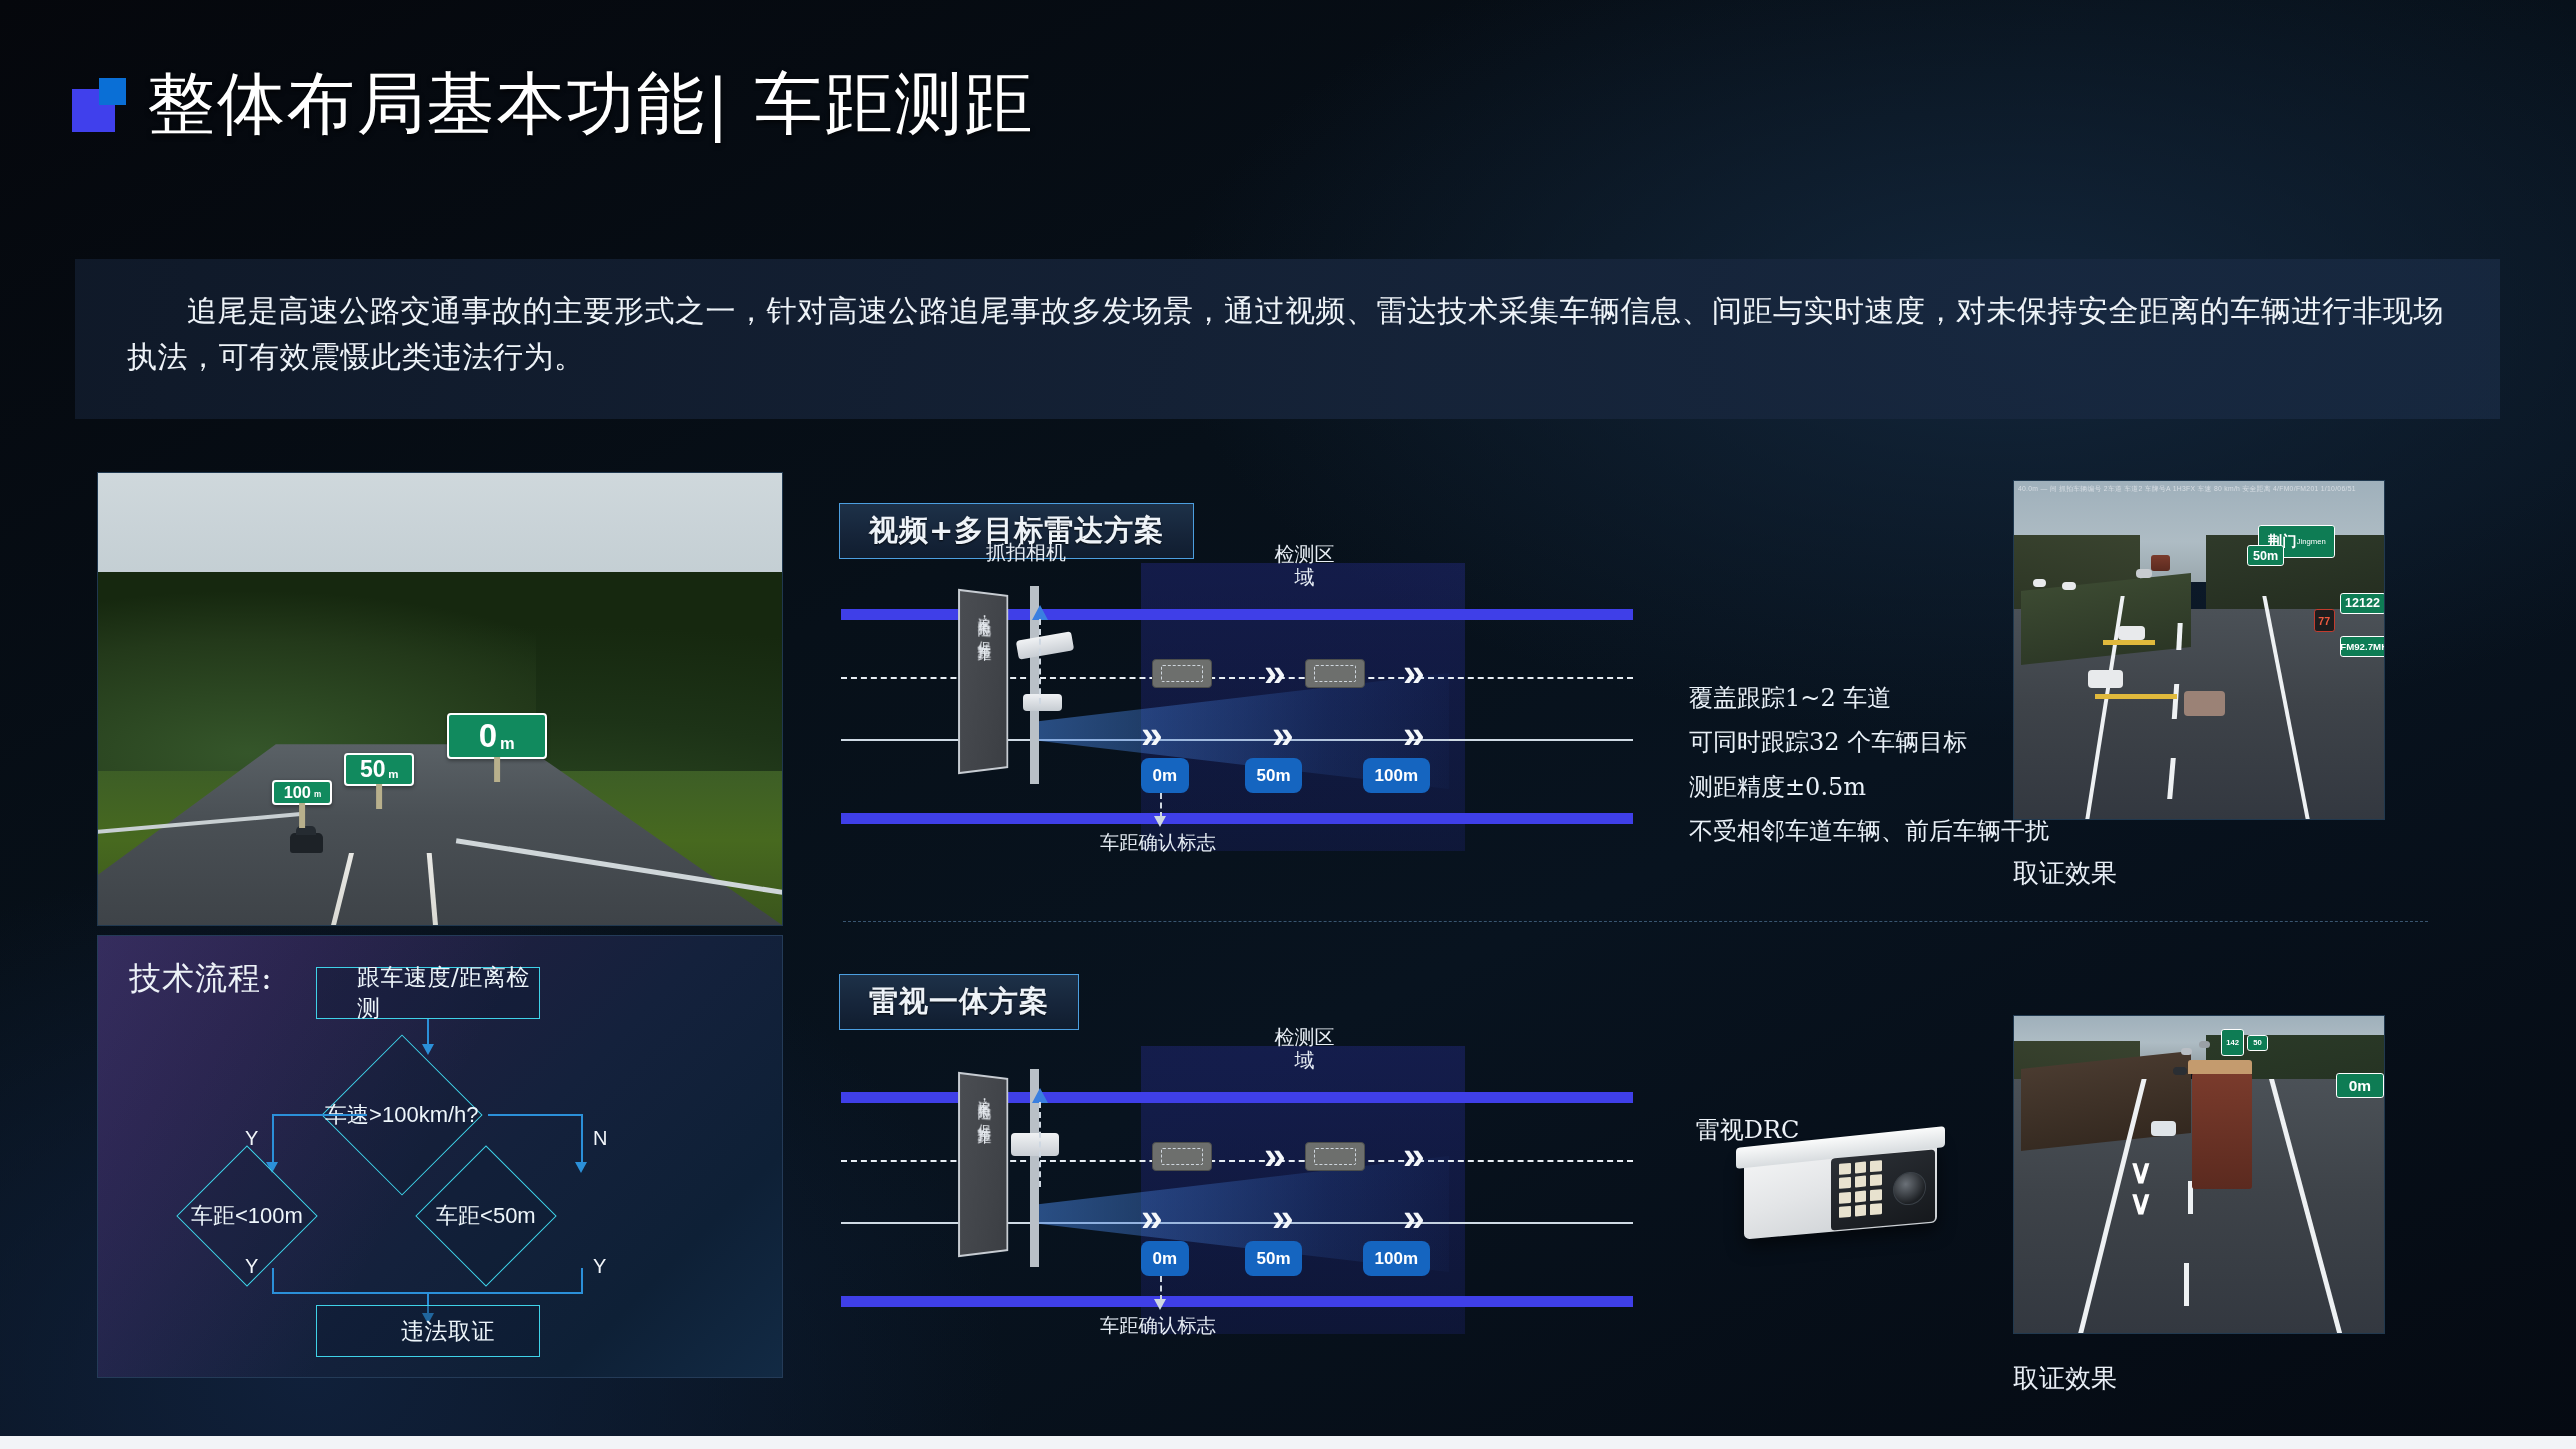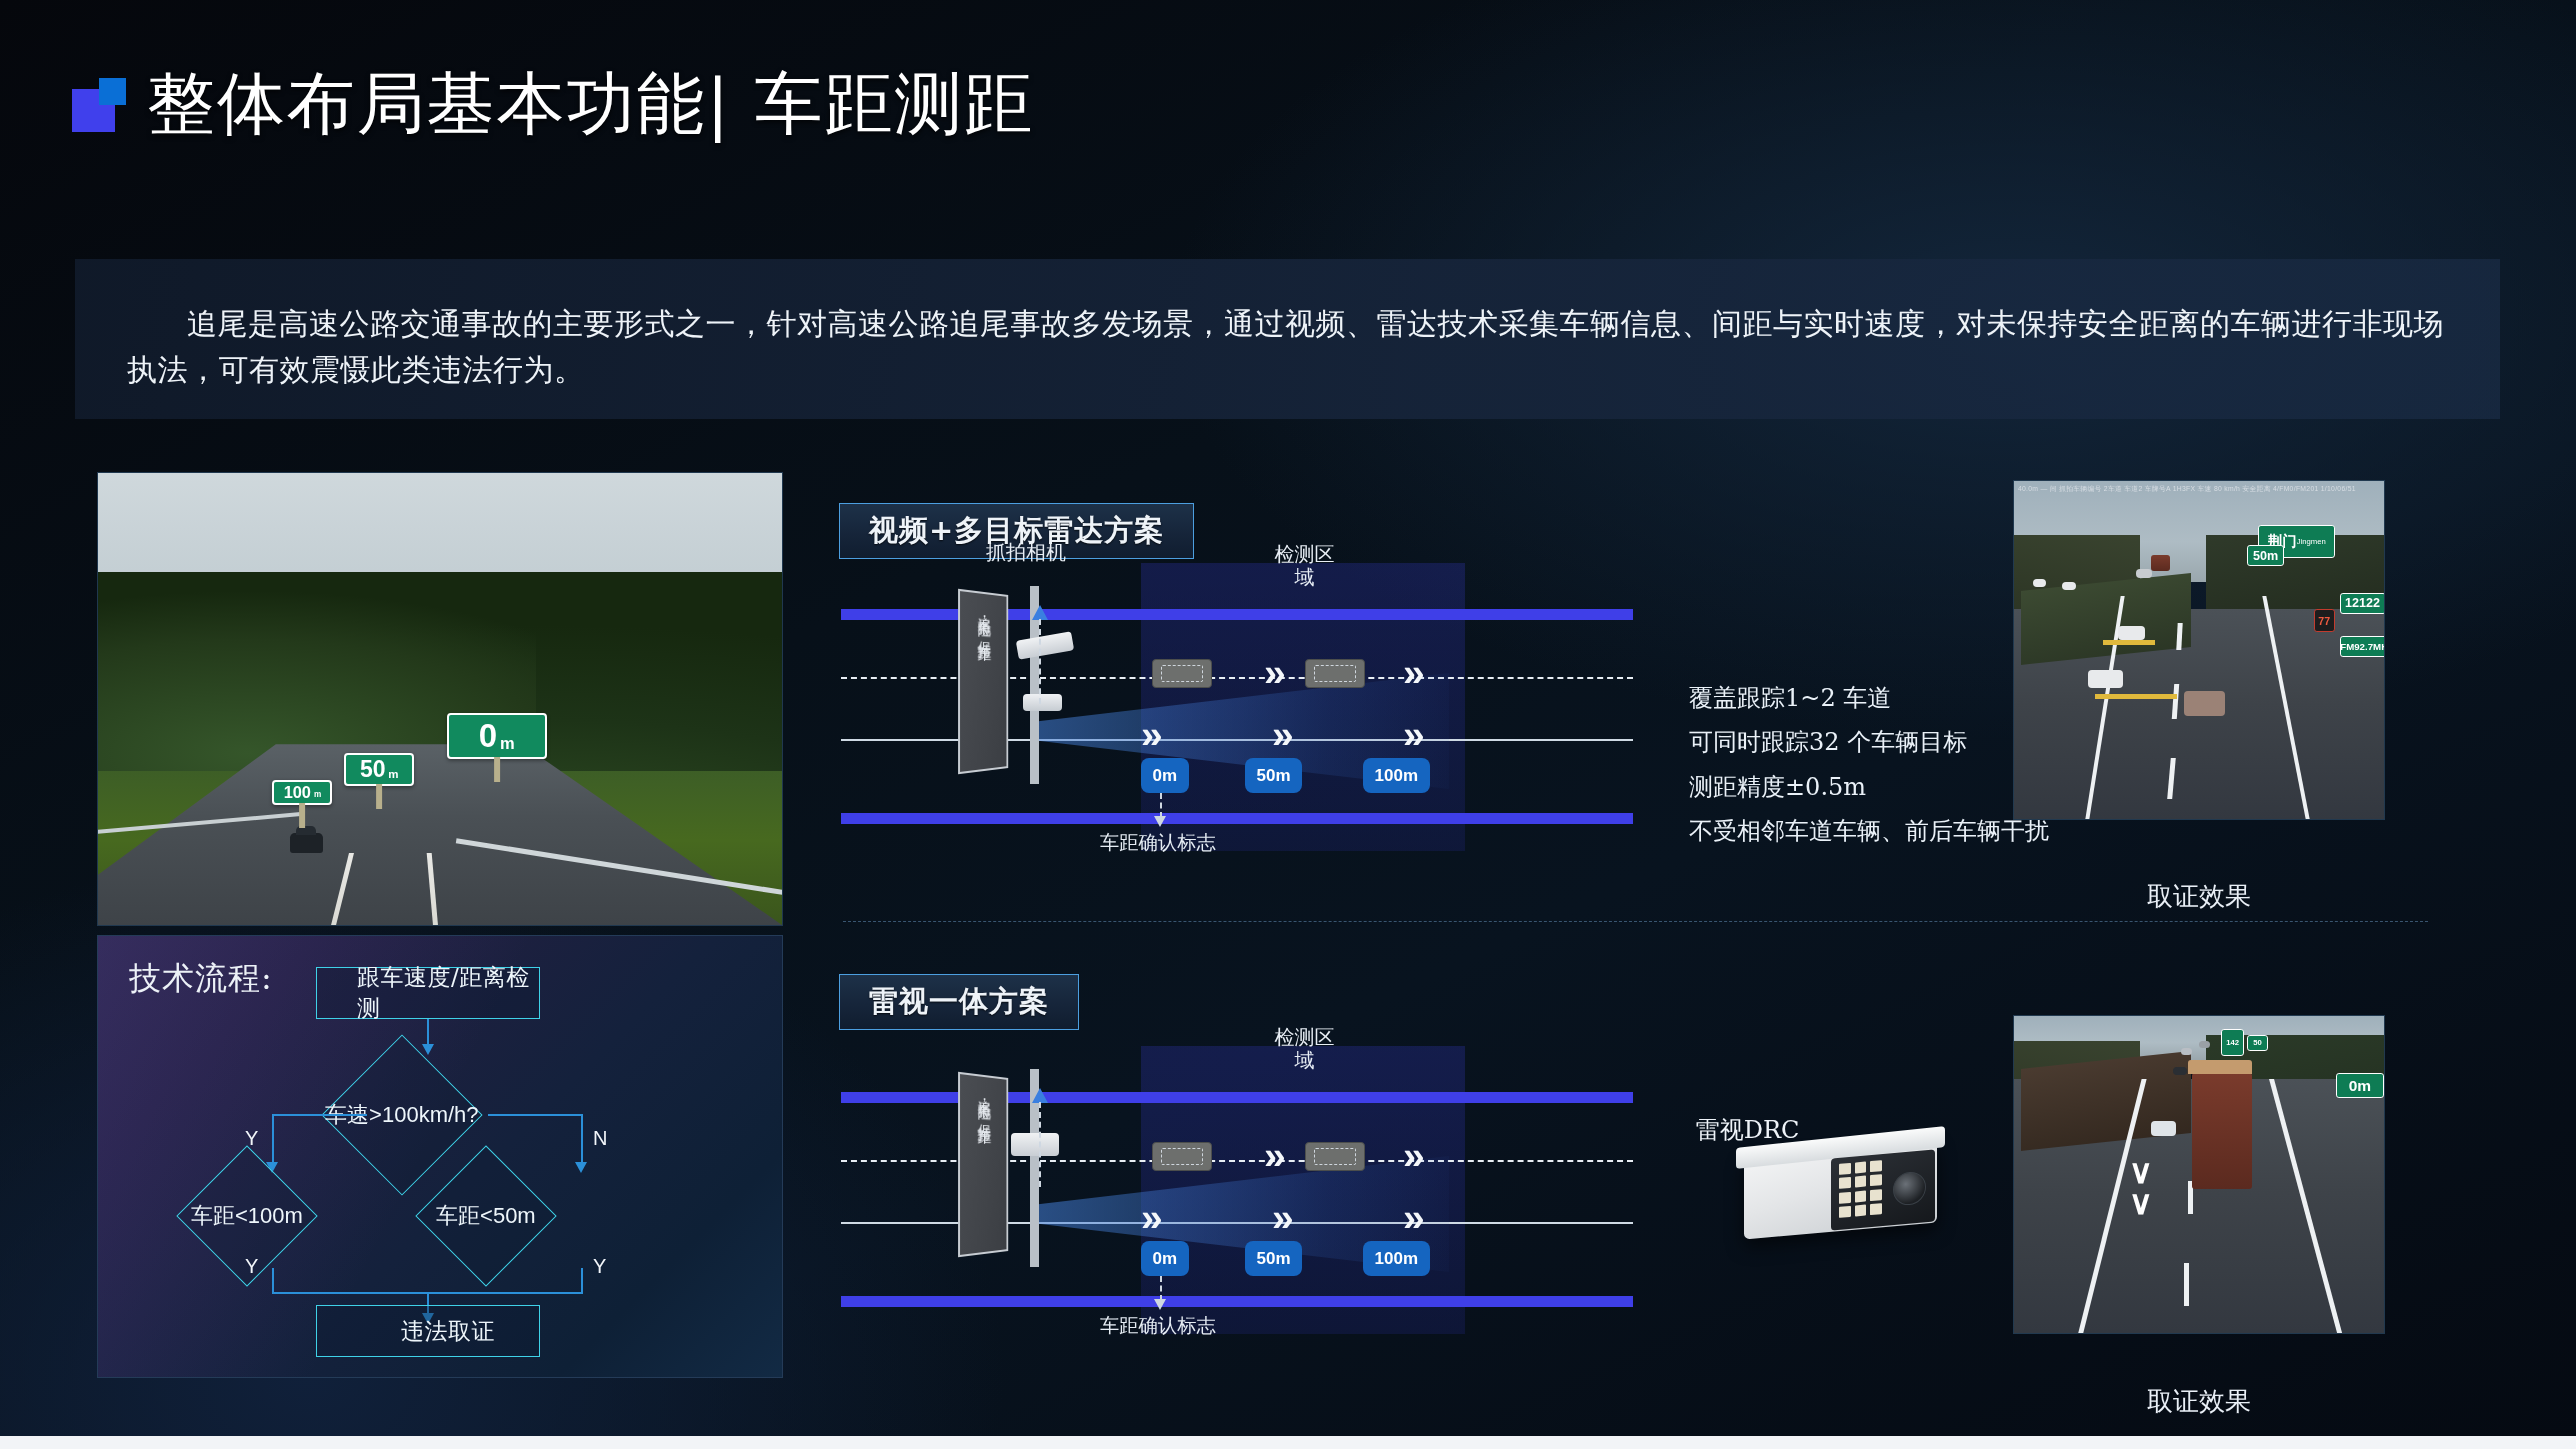--- a/index.html
+++ b/index.html
@@ -32,21 +32,21 @@
     color:#fff; font-size:68px; line-height:1; letter-spacing:1.9px;
     font-family:"DejaVu Serif","Liberation Serif",serif;
     text-shadow:0 1.9px 5.8px rgba(0,0,0,.8);
     white-space:nowrap;
   }
 
   
   .desc {
     position:absolute; left:75px; top:259px; width:2425px; height:160px;
     background:linear-gradient(100deg, rgba(16,26,42,.95) 0%, rgba(22,36,58,.92) 55%, rgba(26,44,70,.72) 100%);
-    padding:42px 52px 0 52px;
+    padding:29px 52px 0 52px;
   }
   .desc p {
     color:#eef3f8; font-size:30px; line-height:1.52; text-indent:2em;
     font-family:"DejaVu Serif","Liberation Serif",serif;
     letter-spacing:0.5px;
   }
 
   
   .photo-left {
     position:absolute; left:97px; top:472px; width:686px; height:454px;
@@ -230,22 +230,22 @@
     transform:skewY(-5deg); }
   .dev-led i{ background:#e8e2cf; border-radius:1px; }
   .dev-lens{ position:absolute; left:207px; top:70px; width:33px; height:33px; border-radius:50%;
     background:radial-gradient(circle at 38% 35%, #6b7178, #1d2024 70%); border:1.9px solid #3a4047;
     transform:skewY(-5deg); }
 
   
   .ev { position:absolute; overflow:hidden; border:1px solid #21394f; }
   .ev1 { left:2013px; top:480px; width:372px; height:340px; }
   .ev2 { left:2013px; top:1015px; width:372px; height:319px; }
-  .ev-cap { position:absolute; width:372px; text-align:center; color:#e9eff6; font-size:26px;
-    font-family:Liberation Mono, monospace;margin-top:23px; }
+  .ev-cap { position:absolute; width:372px; text-align:left; color:#e9eff6; font-size:26px;
+    font-family:Liberation Mono, monospace; }
   .cap1 { left:2013px; top:856px; }
   .cap2 { left:2013px; top:1361px; }
   .ev-sky { position:absolute; left:0; top:0; width:100%; height:30%;
     background:linear-gradient(#9fb0bb,#aebcc4 60%,#9aa7ad); }
   .ev-trees{ position:absolute; right:0; top:16%; width:48%; height:42%;
     background:linear-gradient(170deg,#2f3a2a,#222b1e 70%); }
   .ev-trees.l{ left:0; right:auto; width:34%; background:linear-gradient(190deg,#39432f,#242c1d); }
   .ev-asph{ position:absolute; left:0; bottom:0; width:100%; height:62%;
     background:linear-gradient(#4b5157,#3e4349 45%,#333840); }
   .ev-median{ position:absolute; left:2%; top:30%; width:46%; height:22%;

